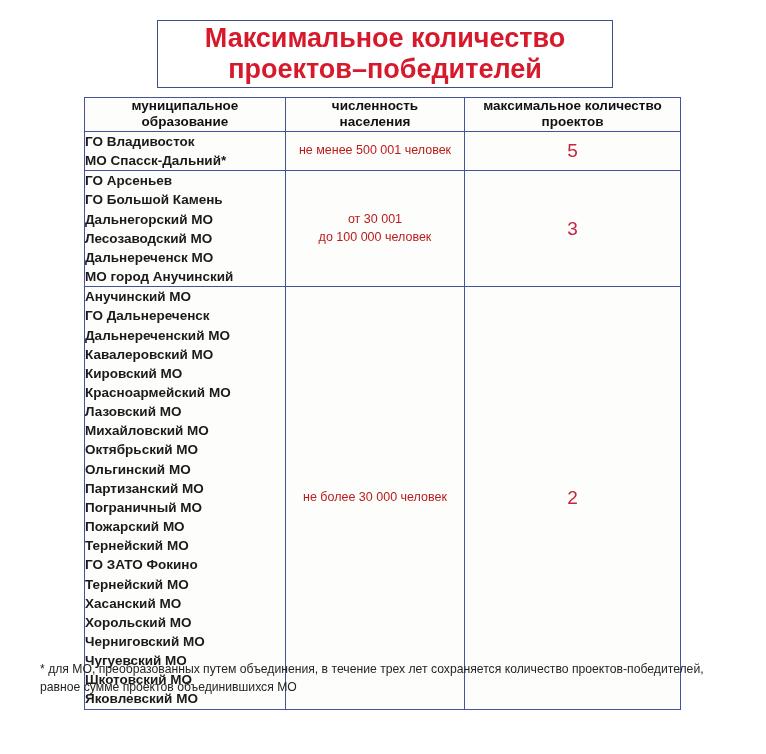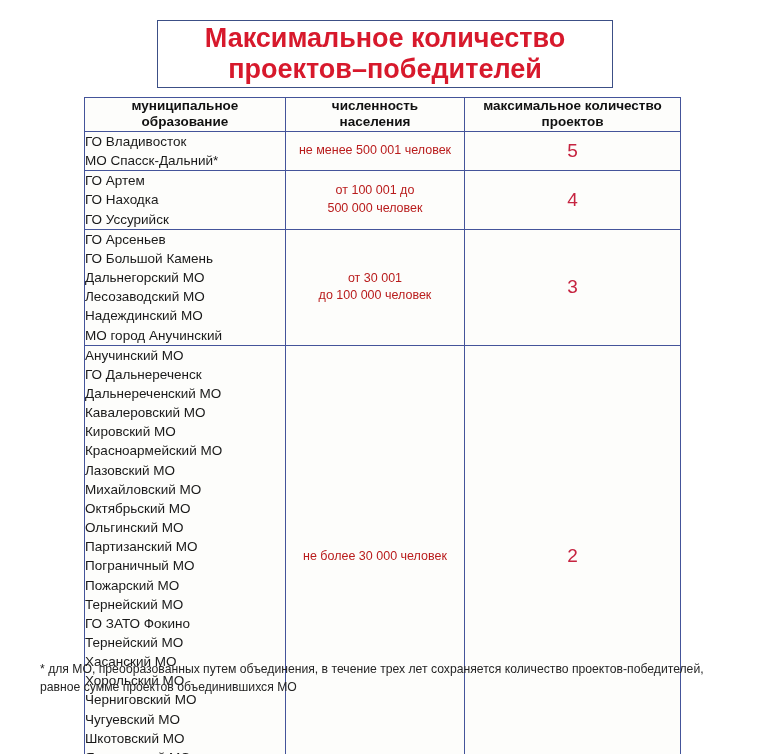--- a/index.html
+++ b/index.html
@@ -81,21 +81,21 @@
     white-space: pre-line;
   }
 
   td.mun-cell {
     padding: 5px 6px 5px 9px;
     font-size: 13.5px;
     color: #1a1a1a;
     line-height: 1.42;
     vertical-align: top;
   }
-  td.mun-cell .mun-line { display: block; white-space: nowrap; }
+  td.mun-cell .mun-line { display: block; white-space: nowrap; font-weight: bold; }
 
   td.pop-cell {
     text-align: center;
     font-size: 12.5px;
     color: #b91c1c;
     line-height: 1.4;
     padding: 4px 8px;
     white-space: pre-line;
   }
 
@@ -148,35 +148,25 @@
         <tr>
           <td class="mun-cell">
             <span class="mun-line">ГО Владивосток</span>
             <span class="mun-line">МО Спасск-Дальний*</span>
           </td>
           <td class="pop-cell">не менее 500 001 человек</td>
           <td class="num-cell">5</td>
         </tr>
         <tr>
           <td class="mun-cell">
-            <span class="mun-line">ГО Артем</span>
-            <span class="mun-line">ГО Находка</span>
-            <span class="mun-line">ГО Уссурийск</span>
-          </td>
-          <td class="pop-cell">от 100 001 до
-500 000 человек</td>
-          <td class="num-cell">4</td>
-        </tr>
-        <tr>
-          <td class="mun-cell">
             <span class="mun-line">ГО Арсеньев</span>
             <span class="mun-line">ГО Большой Камень</span>
             <span class="mun-line">Дальнегорский МО</span>
             <span class="mun-line">Лесозаводский МО</span>
-            <span class="mun-line">Надеждинский МО</span>
+            <span class="mun-line">Дальнереченск МО</span>
             <span class="mun-line">МО город Анучинский</span>
           </td>
           <td class="pop-cell">от 30 001
 до 100 000 человек</td>
           <td class="num-cell">3</td>
         </tr>
         <tr>
           <td class="mun-cell">
             <span class="mun-line">Анучинский МО</span>
             <span class="mun-line">ГО Дальнереченск</span>

